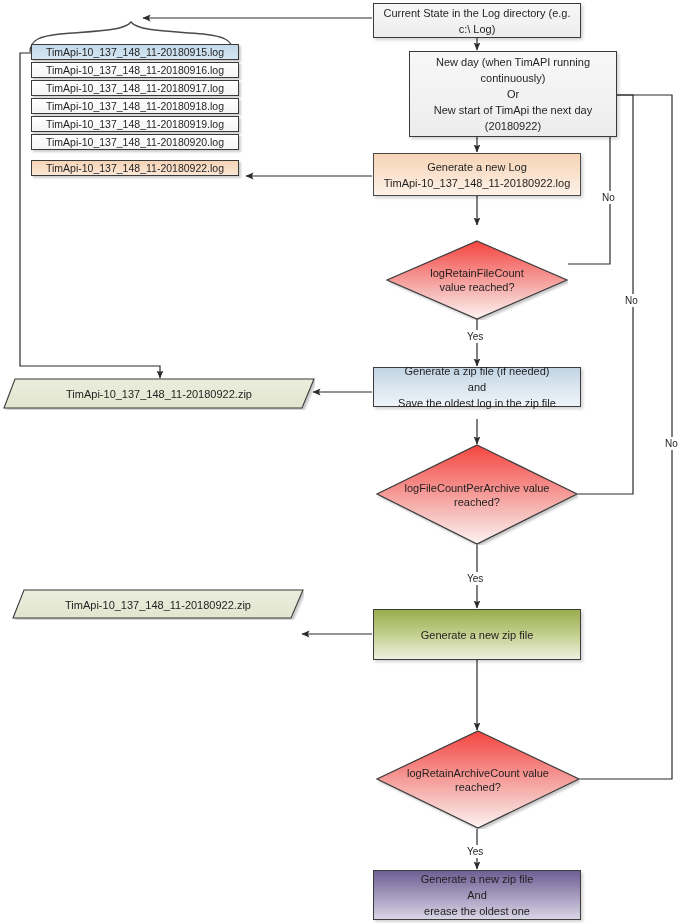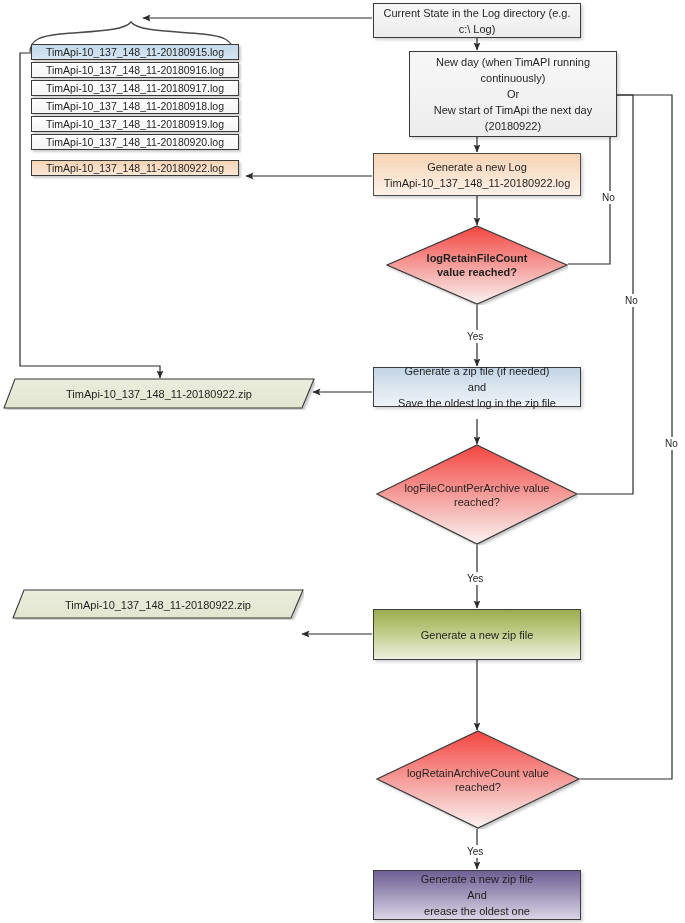--- a/index.html
+++ b/index.html
@@ -248,21 +248,21 @@
   <div class="node box-green" style="left:373px; top:609px; width:208px; height:51px;">
     <span>Generate a new zip file</span>
   </div>
 
   <div class="node box-purple" style="left:373px; top:870px; width:208px; height:50px; flex-direction:column;">
     <span>Generate a new zip file</span>
     <span>And</span>
     <span>erease the oldest one</span>
   </div>
 
-  <div class="diamond" style="left:386px; top:225px; width:182px; height:80px;font-weight:bold;">
+  <div class="diamond" style="left:386px; top:240px; width:182px; height:80px;">
     <svg class="dshape" viewBox="0 0 182 80" xmlns="http://www.w3.org/2000/svg">
       <polygon points="91,1 181,40 91,79 1,40" fill="url(#gDiamond)" stroke="#3a3a3a" stroke-width="1.2" filter="url(#sh)"></polygon>
     </svg>
     <div class="dlabel">
       <div>logRetainFileCount</div>
       <div>value reached?</div>
     </div>
   </div>
 
   <div class="diamond" style="left:376px; top:444px; width:202px; height:101px;">

